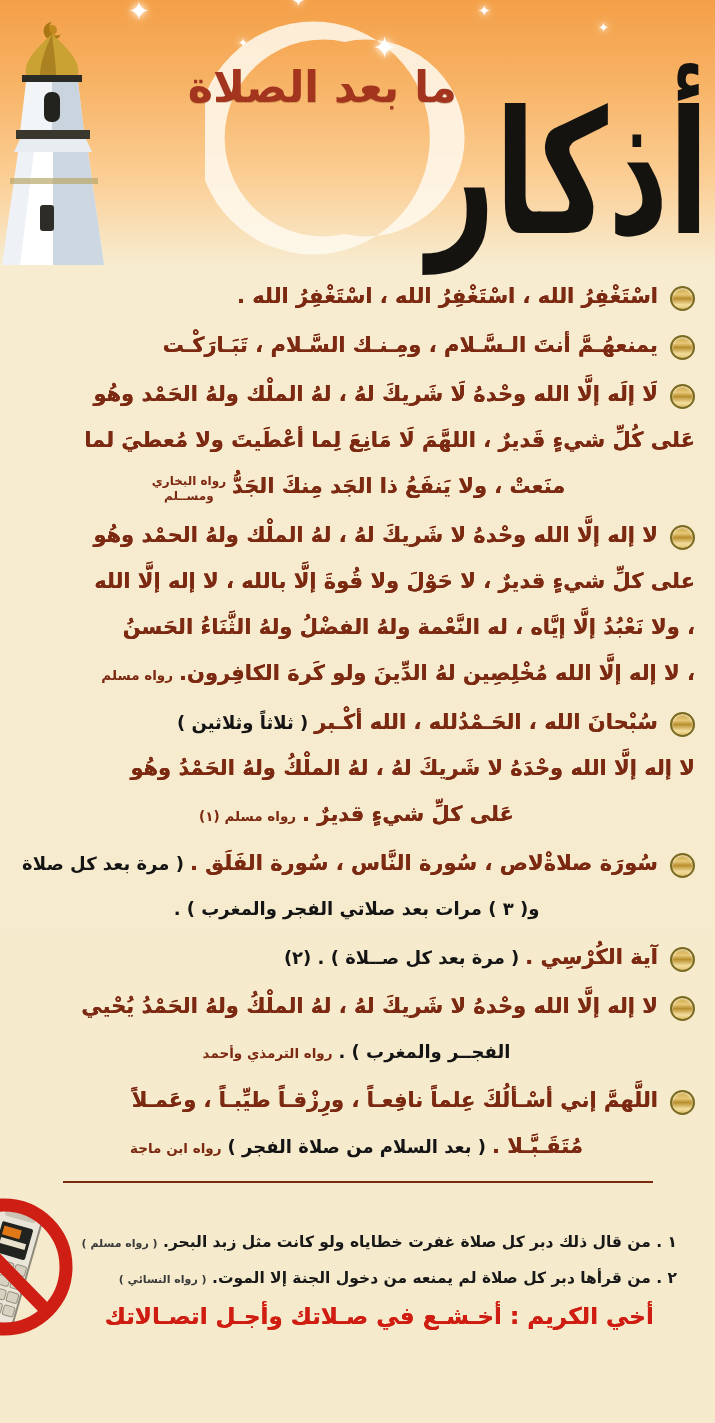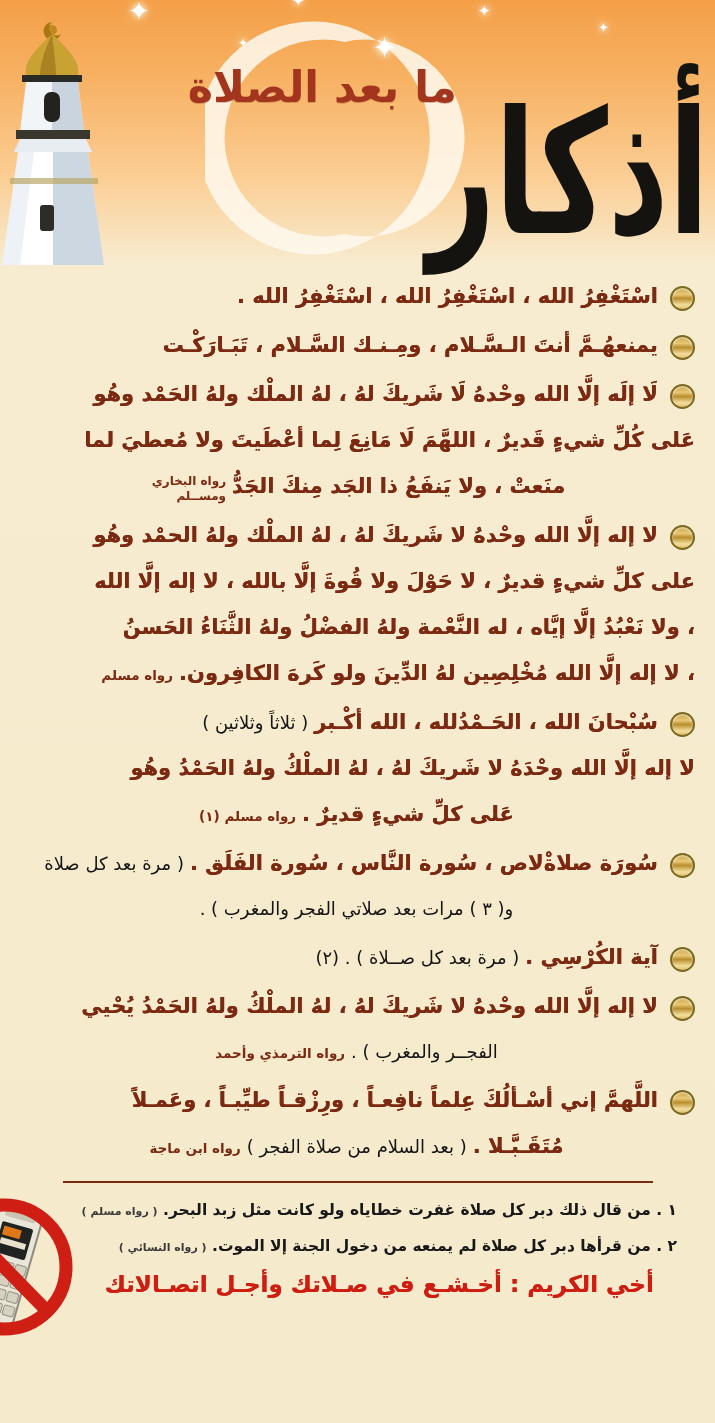--- a/index.html
+++ b/index.html
@@ -30,29 +30,29 @@
   .line{min-height:44px;line-height:44px;white-space:nowrap;}
   .line.right{text-align:right;}
   .line.center{text-align:center;}
   .bullet{
     display:inline-block;width:21px;height:21px;border-radius:50%;
     background:linear-gradient(180deg,#caa13c 0%,#e8c878 30%,#b98f2e 50%,#f2dd9d 80%,#e3c06a 100%);
     border:2px solid #7a6a22;box-shadow:inset 0 1px 2px rgba(255,255,255,.8);
     vertical-align:middle;margin-left:12px;
   }
   .seg-main{color:#7c2912;font-weight:bold;font-size:21px;margin-left:6px;text-shadow:0 0 .4px #7c2912;}
-  .seg-black{color:#141414;font-weight:normal;font-size:18px;margin-left:6px;}
+  .seg-black{color:#141414;font-weight:bold;font-size:18px;margin-left:6px;}
   .seg-small{color:#7c2912;font-weight:bold;font-size:13.5px;margin-left:6px;}
-  .seg-stack{display:inline-block;vertical-align:middle;font-size:12px;font-weight:bold;color:#7c2912;line-height:1.2;text-align:right;margin-left:10px;}
+  .seg-stack{display:inline-block;vertical-align:middle;font-size:12px;font-weight:bold;color:#7c2912;line-height:1.2;text-align:center;margin-left:10px;}
   .seg-stack .stack-part{display:block;}
   
   .footer{flex:1 1 auto;position:relative;padding-top:8px;}
   .sep{width:590px;margin:0 auto;border-top:2px solid #7c2912;}
   .footer-body{display:flex;align-items:flex-start;padding:10px 8px 0 0;}
-  .notes{flex:1 1 auto;padding-right:30px;}
+  .notes{flex:1 1 auto;padding-right:30px;margin-top:32px;}
   .footnote{font-size:15.5px;font-weight:bold;color:#181818;line-height:34px;white-space:nowrap;}
   .footnote .src{font-size:11px;color:#3a3a3a;}
   .warning{margin-top:6px;font-size:23px;font-weight:bold;color:#cf1d12;text-align:center;white-space:nowrap;text-shadow:0 0 .5px #cf1d12;}
   .no-phone{flex:0 0 150px;position:relative;height:150px;margin-top:-4px;}
 </style>
 </head>
 <body>
 
 <div class="poster">
 

